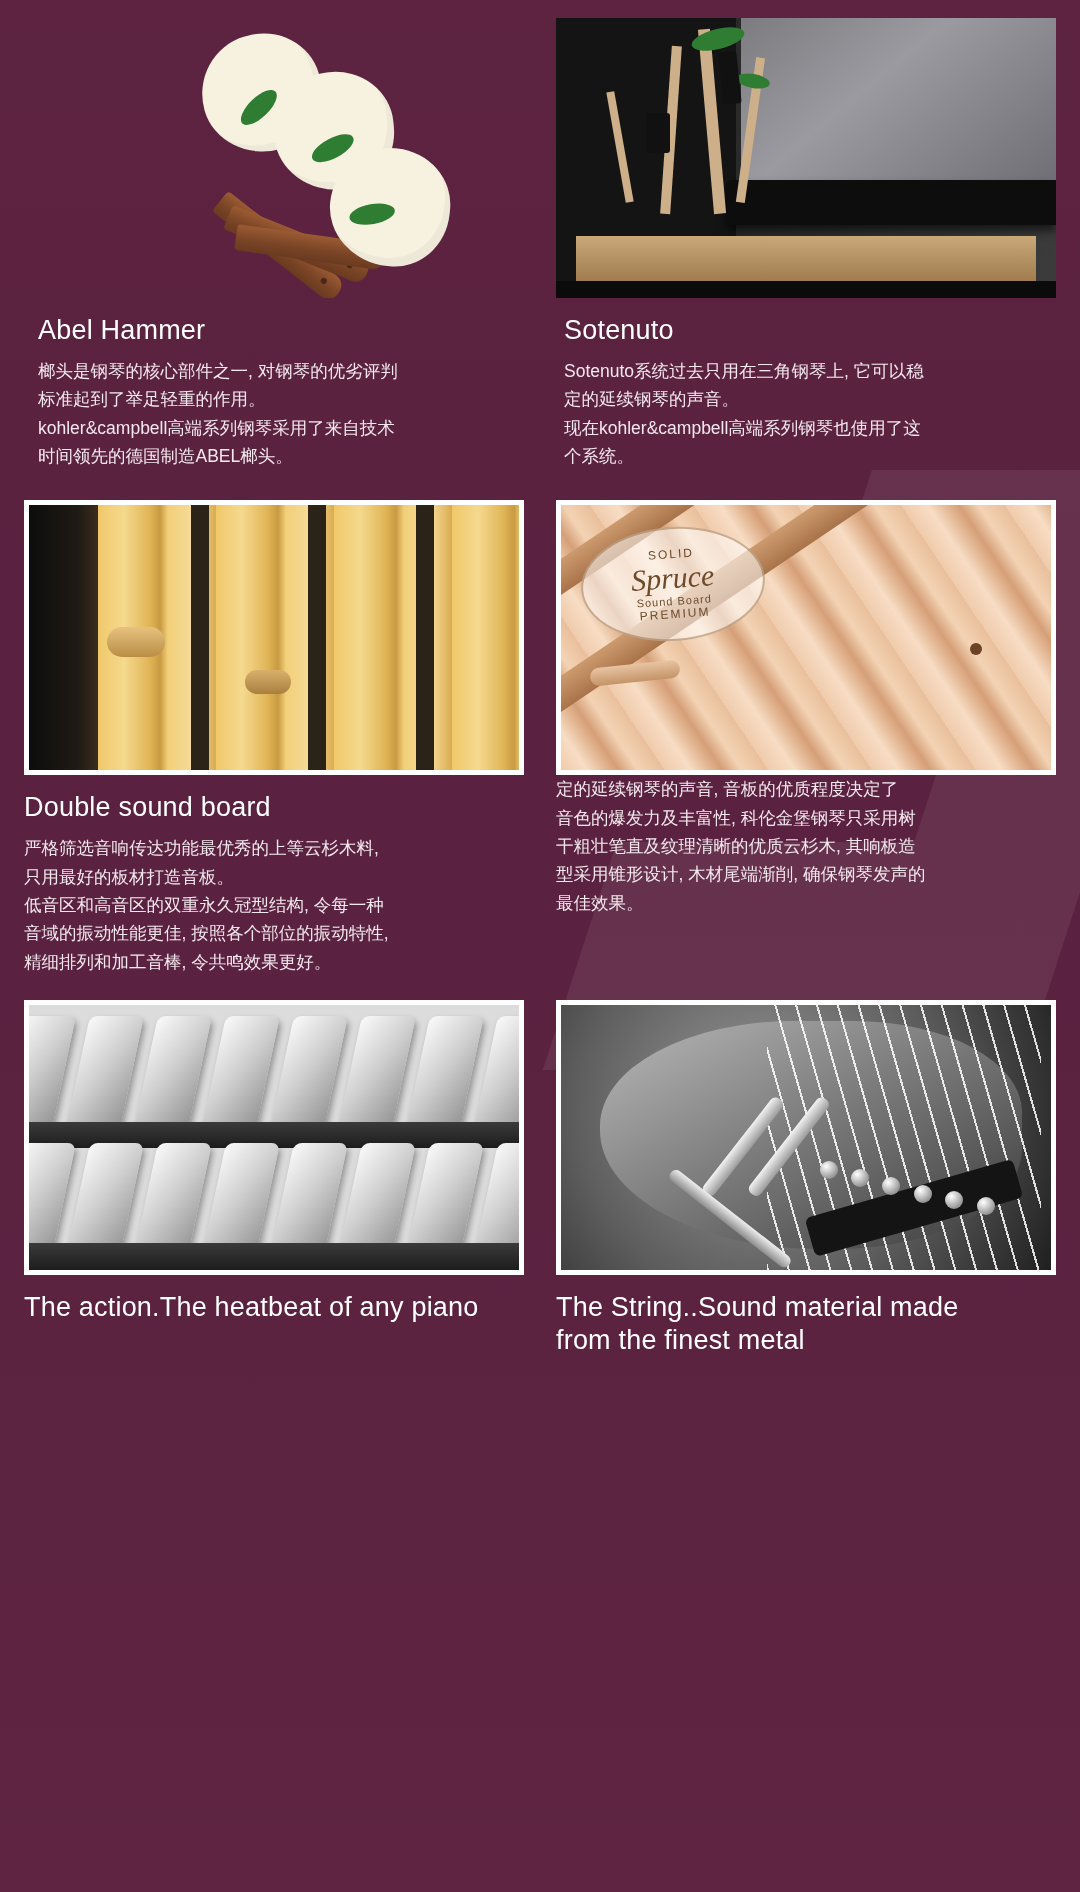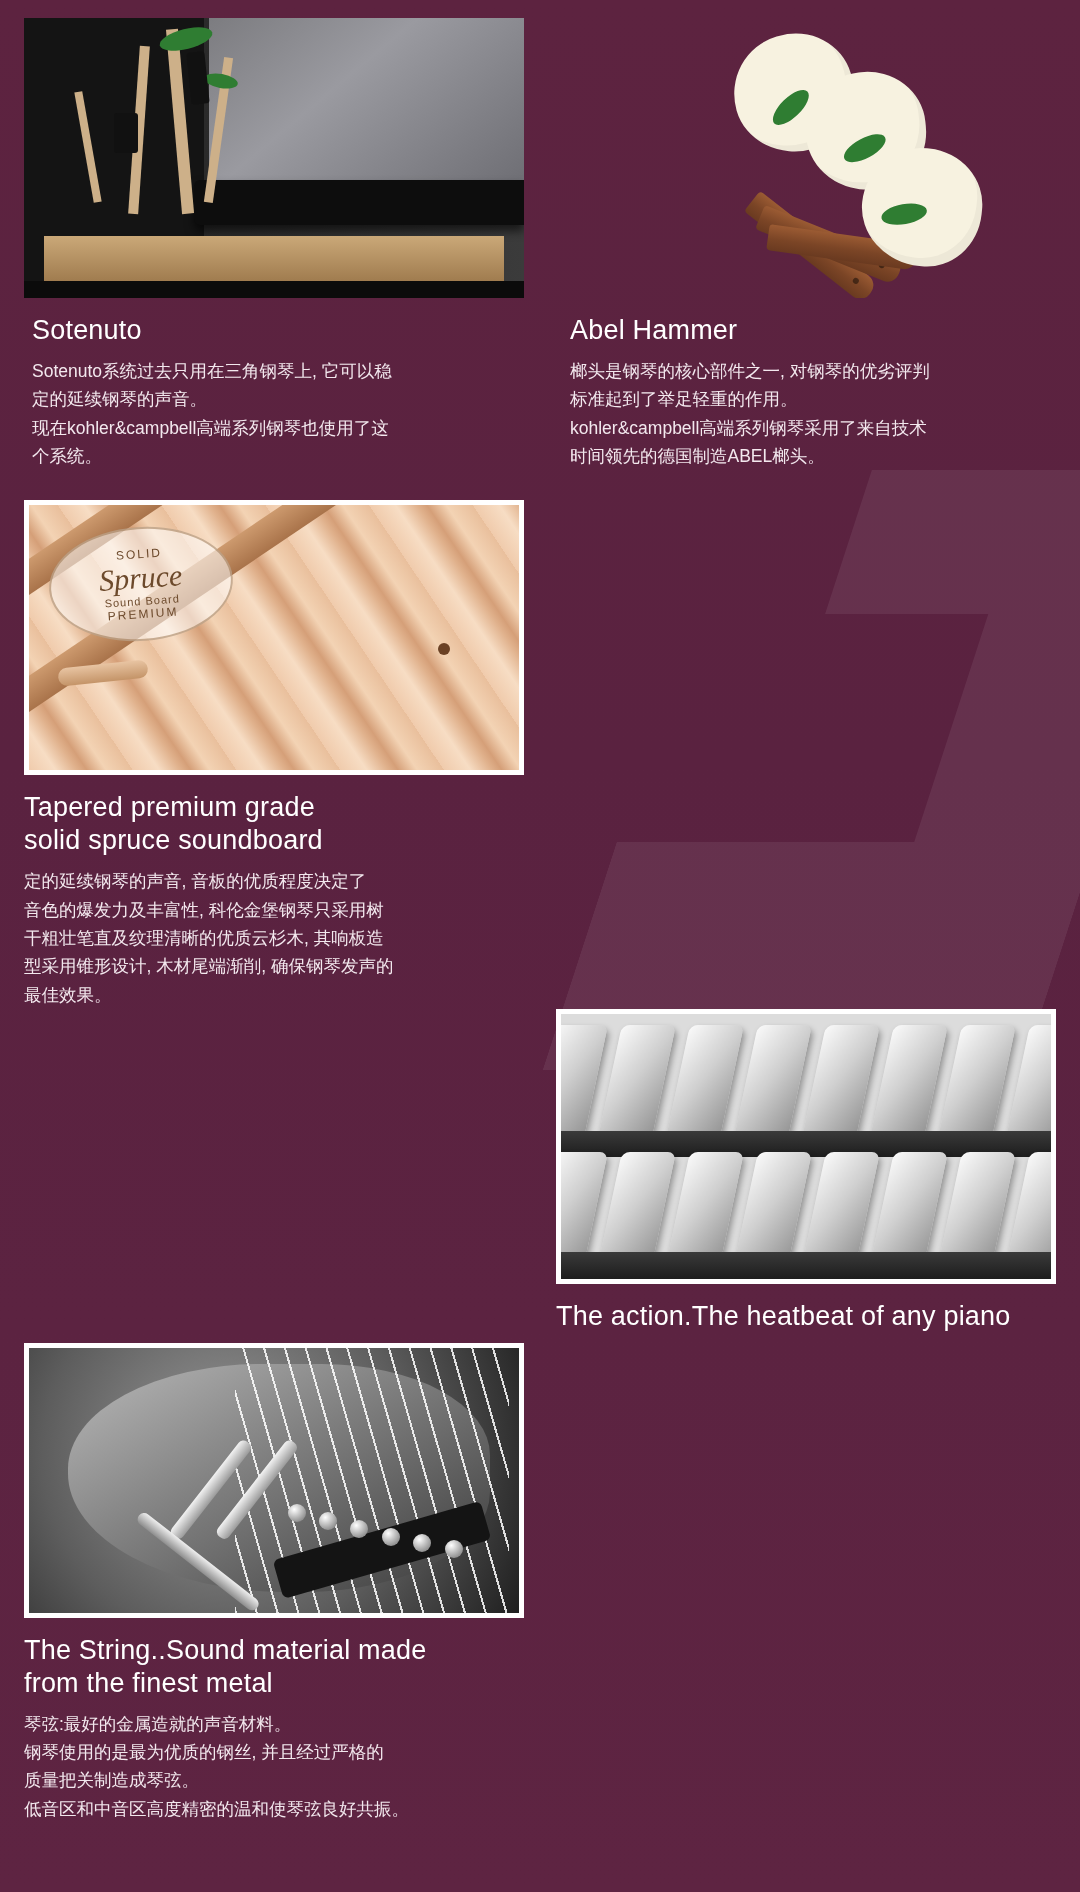--- a/index.html
+++ b/index.html
@@ -327,20 +327,46 @@
     background: radial-gradient(circle at 35% 30%, #fff, #6a6a6a);
   }
 </style>
 </head>
 <body>
 
 <div class="page">
   <div class="ribbon"></div>
 
   <div class="grid">
+
+    <div class="cell">
+      <div class="figure fig-hammer">
+        <div class="hammer-art">
+          <div class="shank s1"></div>
+          <div class="shank s2"></div>
+          <div class="shank s3"></div>
+          <div class="hammer h1">
+              <span class="felt"></span>
+            </div>
+          <div class="hammer h2b">
+              <span class="felt"></span>
+            </div>
+          <div class="hammer h3">
+              <span class="felt"></span>
+            </div>
+        </div>
+      </div>
+      <div class="pad-left">
+        <h2 class="title">Abel Hammer</h2>
+        <p class="body">榔头是钢琴的核心部件之一, 对钢琴的优劣评判
+标准起到了举足轻重的作用。
+kohler&amp;campbell高端系列钢琴采用了来自技术
+时间领先的德国制造ABEL榔头。</p>
+      </div>
+    </div>
 
     <div class="cell">
       <div class="figure fig-sotenuto noborder">
         <div class="sot">
           <div class="panel"></div>
           <div class="lid"></div>
           <div class="rod r1"></div>
           <div class="rod r2"></div>
           <div class="rod r3"></div>
           <div class="rod r4"></div>
@@ -354,67 +380,58 @@
       </div>
       <div class="pad-left-sm">
         <h2 class="title">Sotenuto</h2>
         <p class="body">Sotenuto系统过去只用在三角钢琴上, 它可以稳
 定的延续钢琴的声音。
 现在kohler&amp;campbell高端系列钢琴也使用了这
 个系统。</p>
       </div>
     </div>
 
-    <div class="cell">
-      <div class="figure fig-hammer">
-        <div class="hammer-art">
-          <div class="shank s1"></div>
-          <div class="shank s2"></div>
-          <div class="shank s3"></div>
-          <div class="hammer h1">
-              <span class="felt"></span>
-            </div>
-          <div class="hammer h2b">
-              <span class="felt"></span>
-            </div>
-          <div class="hammer h3">
-              <span class="felt"></span>
-            </div>
-        </div>
-      </div>
-      <div class="pad-left">
-        <h2 class="title">Abel Hammer</h2>
-        <p class="body">榔头是钢琴的核心部件之一, 对钢琴的优劣评判
-标准起到了举足轻重的作用。
-kohler&amp;campbell高端系列钢琴采用了来自技术
-时间领先的德国制造ABEL榔头。</p>
-      </div>
-    </div>
-
     <div class="spacer-32"></div>
     <div class="spacer-32"></div>
 
+    <div class="cell">
+      <div class="figure fig-soundboard">
+        <div class="dsb">
+          <div class="slats"></div>
+          <div class="gap g1"></div>
+          <div class="gap g2"></div>
+          <div class="gap g3"></div>
+          <div class="leftcol"></div>
+          <div class="knob"></div>
+          <div class="knob2"></div>
+        </div>
+      </div>
+      <h2 class="title">Double sound board</h2>
+      <p class="body">严格筛选音响传达功能最优秀的上等云杉木料,
+只用最好的板材打造音板。
+低音区和高音区的双重永久冠型结构, 令每一种
+音域的振动性能更佳, 按照各个部位的振动特性,
+精细排列和加工音棒, 令共鸣效果更好。</p>
+    </div>
 
     <div class="cell">
       <div class="figure fig-spruce">
         <div class="spr">
           <div class="rib rib1"></div>
           <div class="rib rib2"></div>
           <div class="dowel"></div>
           <div class="stamp">
             <span class="s-top">SOLID</span>
             <span class="s-main">Spruce</span>
             <span class="s-sub">Sound Board</span>
             <span class="s-top">PREMIUM</span>
           </div>
           <div class="dot"></div>
         </div>
       </div>
-      <h2 class="title" style="white-space: pre-line;">Tapered premium grade
-solid spruce soundboard</h2>
       <p class="body">定的延续钢琴的声音, 音板的优质程度决定了
 音色的爆发力及丰富性, 科伦金堡钢琴只采用树
 干粗壮笔直及纹理清晰的优质云杉木, 其响板造
 型采用锥形设计, 木材尾端渐削, 确保钢琴发声的
 最佳效果。</p>
     </div>
 
     <div class="spacer-26"></div>
     <div class="spacer-26"></div>
 
@@ -464,20 +481,16 @@
             <div class="pin" style="left:18%; top:12px;"></div>
             <div class="pin" style="left:34%; top:20px;"></div>
             <div class="pin" style="left:50%; top:28px;"></div>
             <div class="pin" style="left:66%; top:34px;"></div>
             <div class="pin" style="left:82%; top:40px;"></div>
           </div>
         </div>
       </div>
       <h2 class="title" style="white-space: pre-line;">The String..Sound material made
 from the finest metal</h2>
-      <p class="body">琴弦:最好的金属造就的声音材料。
-钢琴使用的是最为优质的钢丝, 并且经过严格的
-质量把关制造成琴弦。
-低音区和中音区高度精密的温和使琴弦良好共振。</p>
     </div>
 
   </div>
 </div>
 
 </body></html>

